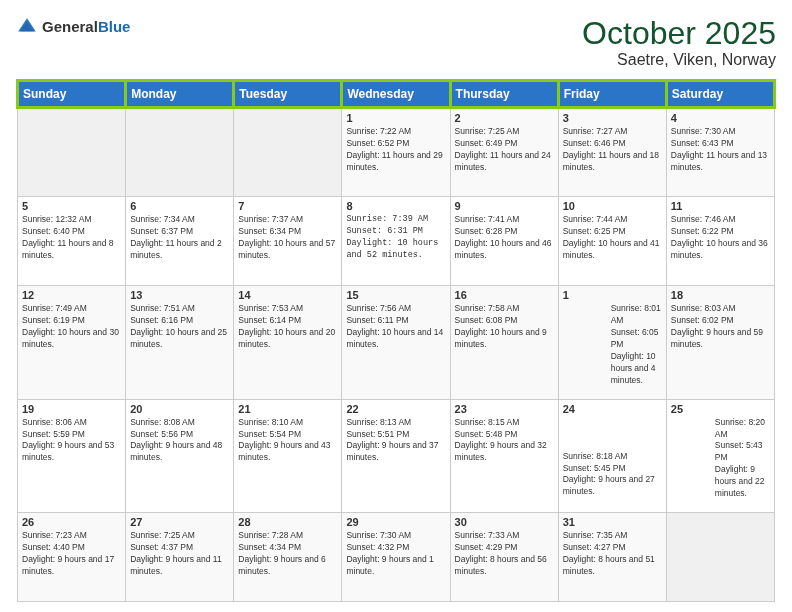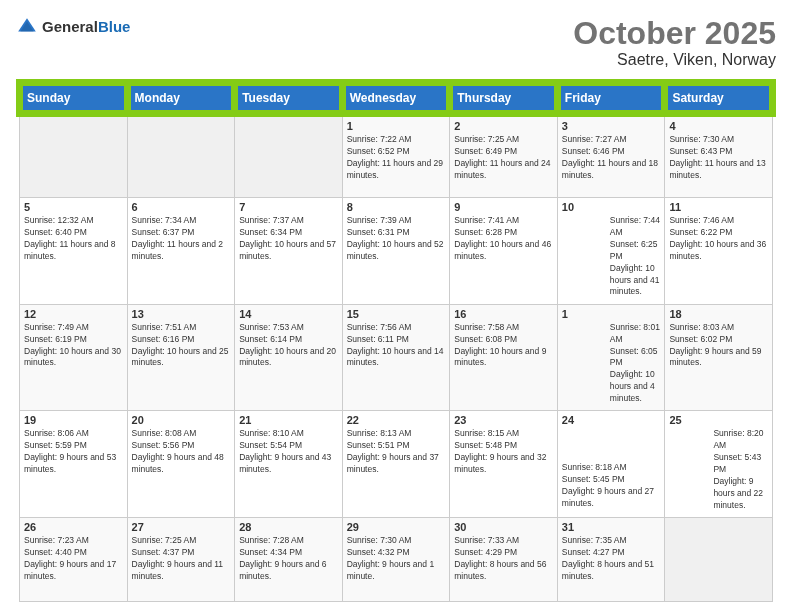--- a/index.html
+++ b/index.html
@@ -40,43 +40,43 @@
     }
     .logo-icon {
       width: 22px;
       height: 22px;
     }
     .title-block {
       text-align: right;
     }
     .main-title {
       font-size: 32px;
-      font-weight: bold;
-      color: #737373;
+      font-weight: normal;
+      color: #14532d;
       line-height: 1.1;
     }
     .subtitle {
       font-size: 16px;
       color: #333;
     }
     .calendar {
       flex: 1;
       border: 1px solid #ccc;
       border-collapse: collapse;
       width: 100%;
       table-layout: fixed;
     }
     .calendar th {
       background-color: #2a75c7;
       color: #fff;
       font-size: 12px;
       font-weight: bold;
       padding: 5px 4px;
       text-align: left;
-      border: 7px solid #84cc16;
+      border: 3px solid #84cc16;
     }
     .calendar td {
       vertical-align: top;
       border: 1px solid #ccc;
       padding: 3px 4px;
       font-size: 9px;
       color: #333;
       height: 82px;
       background: #fff;
     }
@@ -178,33 +178,33 @@
 Daylight: 11 hours and 2 minutes.</div>
           </td>
           <td>
             <span class="day-number">7</span>
             <div class="day-info" style="white-space: pre-line;">Sunrise: 7:37 AM
 Sunset: 6:34 PM
 Daylight: 10 hours and 57 minutes.</div>
           </td>
           <td>
             <span class="day-number">8</span>
-            <div class="day-info" style="white-space: pre-line;">Sunrise: 7:39 AM
+            <div class="day-info" style="white-space: pre-line; font-family: Liberation Mono, monospace;">Sunrise: 7:39 AM
 Sunset: 6:31 PM
 Daylight: 10 hours and 52 minutes.</div>
           </td>
           <td>
             <span class="day-number">9</span>
             <div class="day-info" style="white-space: pre-line;">Sunrise: 7:41 AM
 Sunset: 6:28 PM
 Daylight: 10 hours and 46 minutes.</div>
           </td>
           <td>
             <span class="day-number">10</span>
-            <div class="day-info" style="white-space: pre-line; margin-left: 48px;">Sunrise: 7:44 AM
+            <div class="day-info" style="white-space: pre-line;">Sunrise: 7:44 AM
 Sunset: 6:25 PM
 Daylight: 10 hours and 41 minutes.</div>
           </td>
           <td>
             <span class="day-number">11</span>
             <div class="day-info" style="white-space: pre-line;">Sunrise: 7:46 AM
 Sunset: 6:22 PM
 Daylight: 10 hours and 36 minutes.</div>
           </td>
         </tr>

